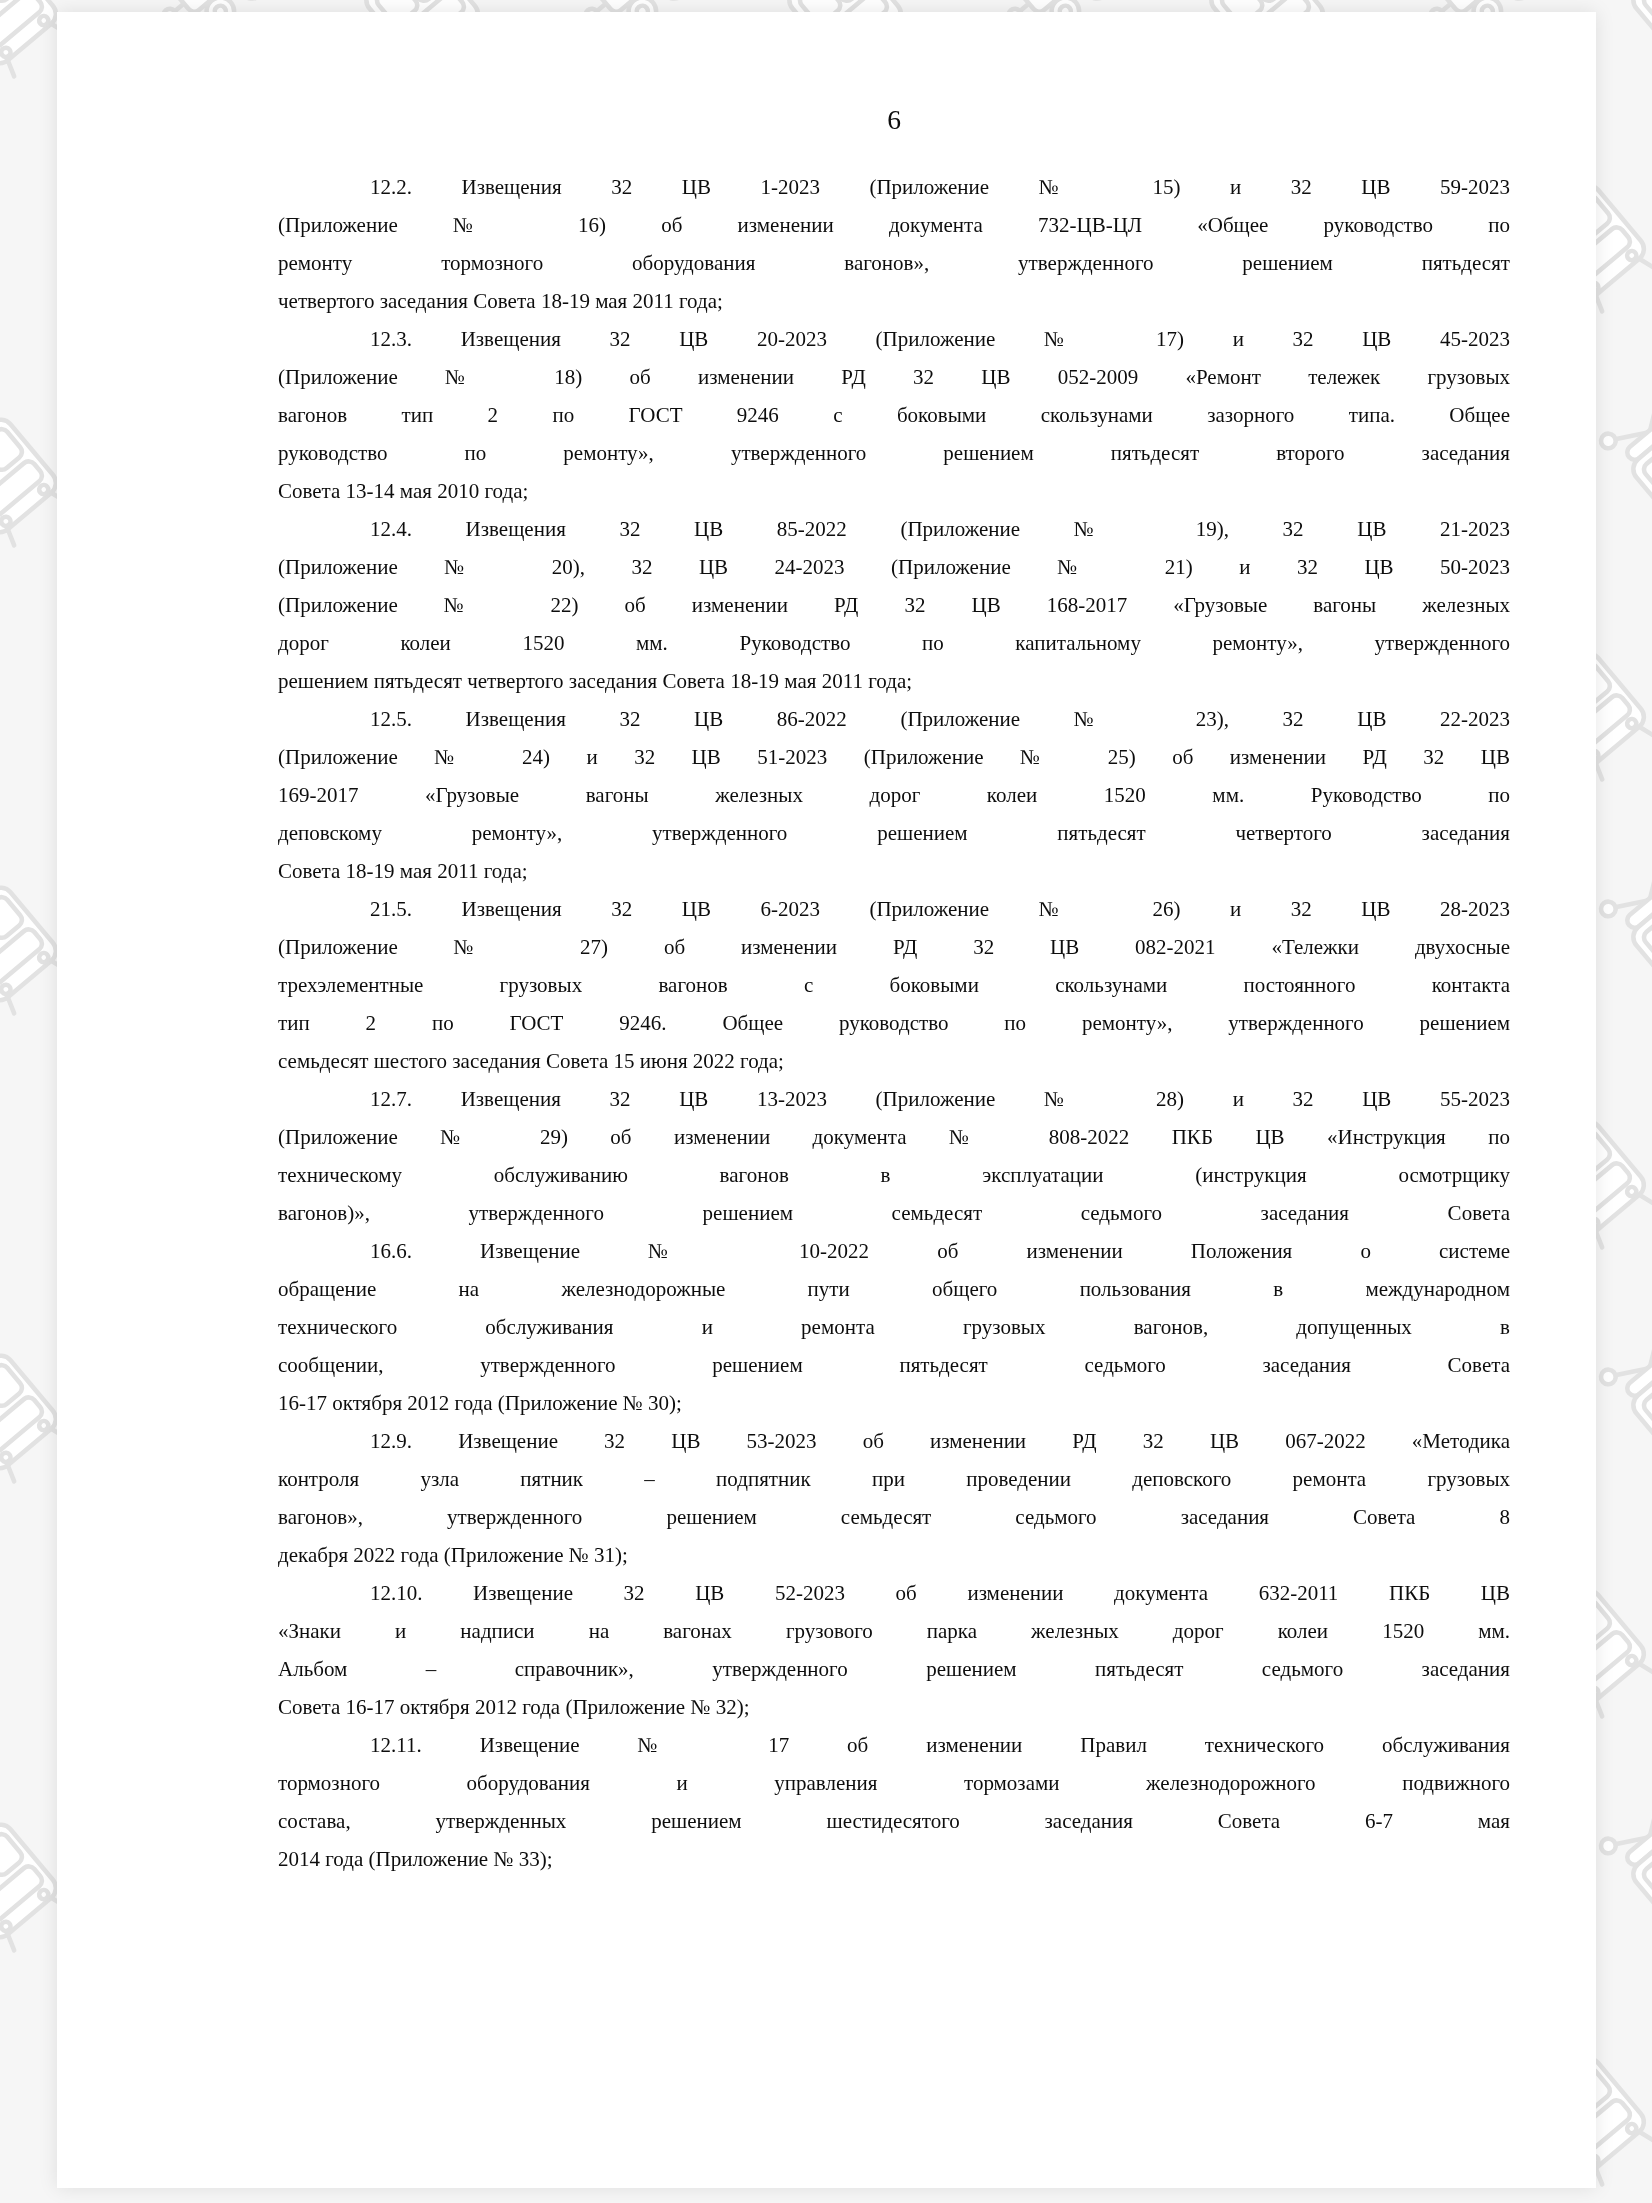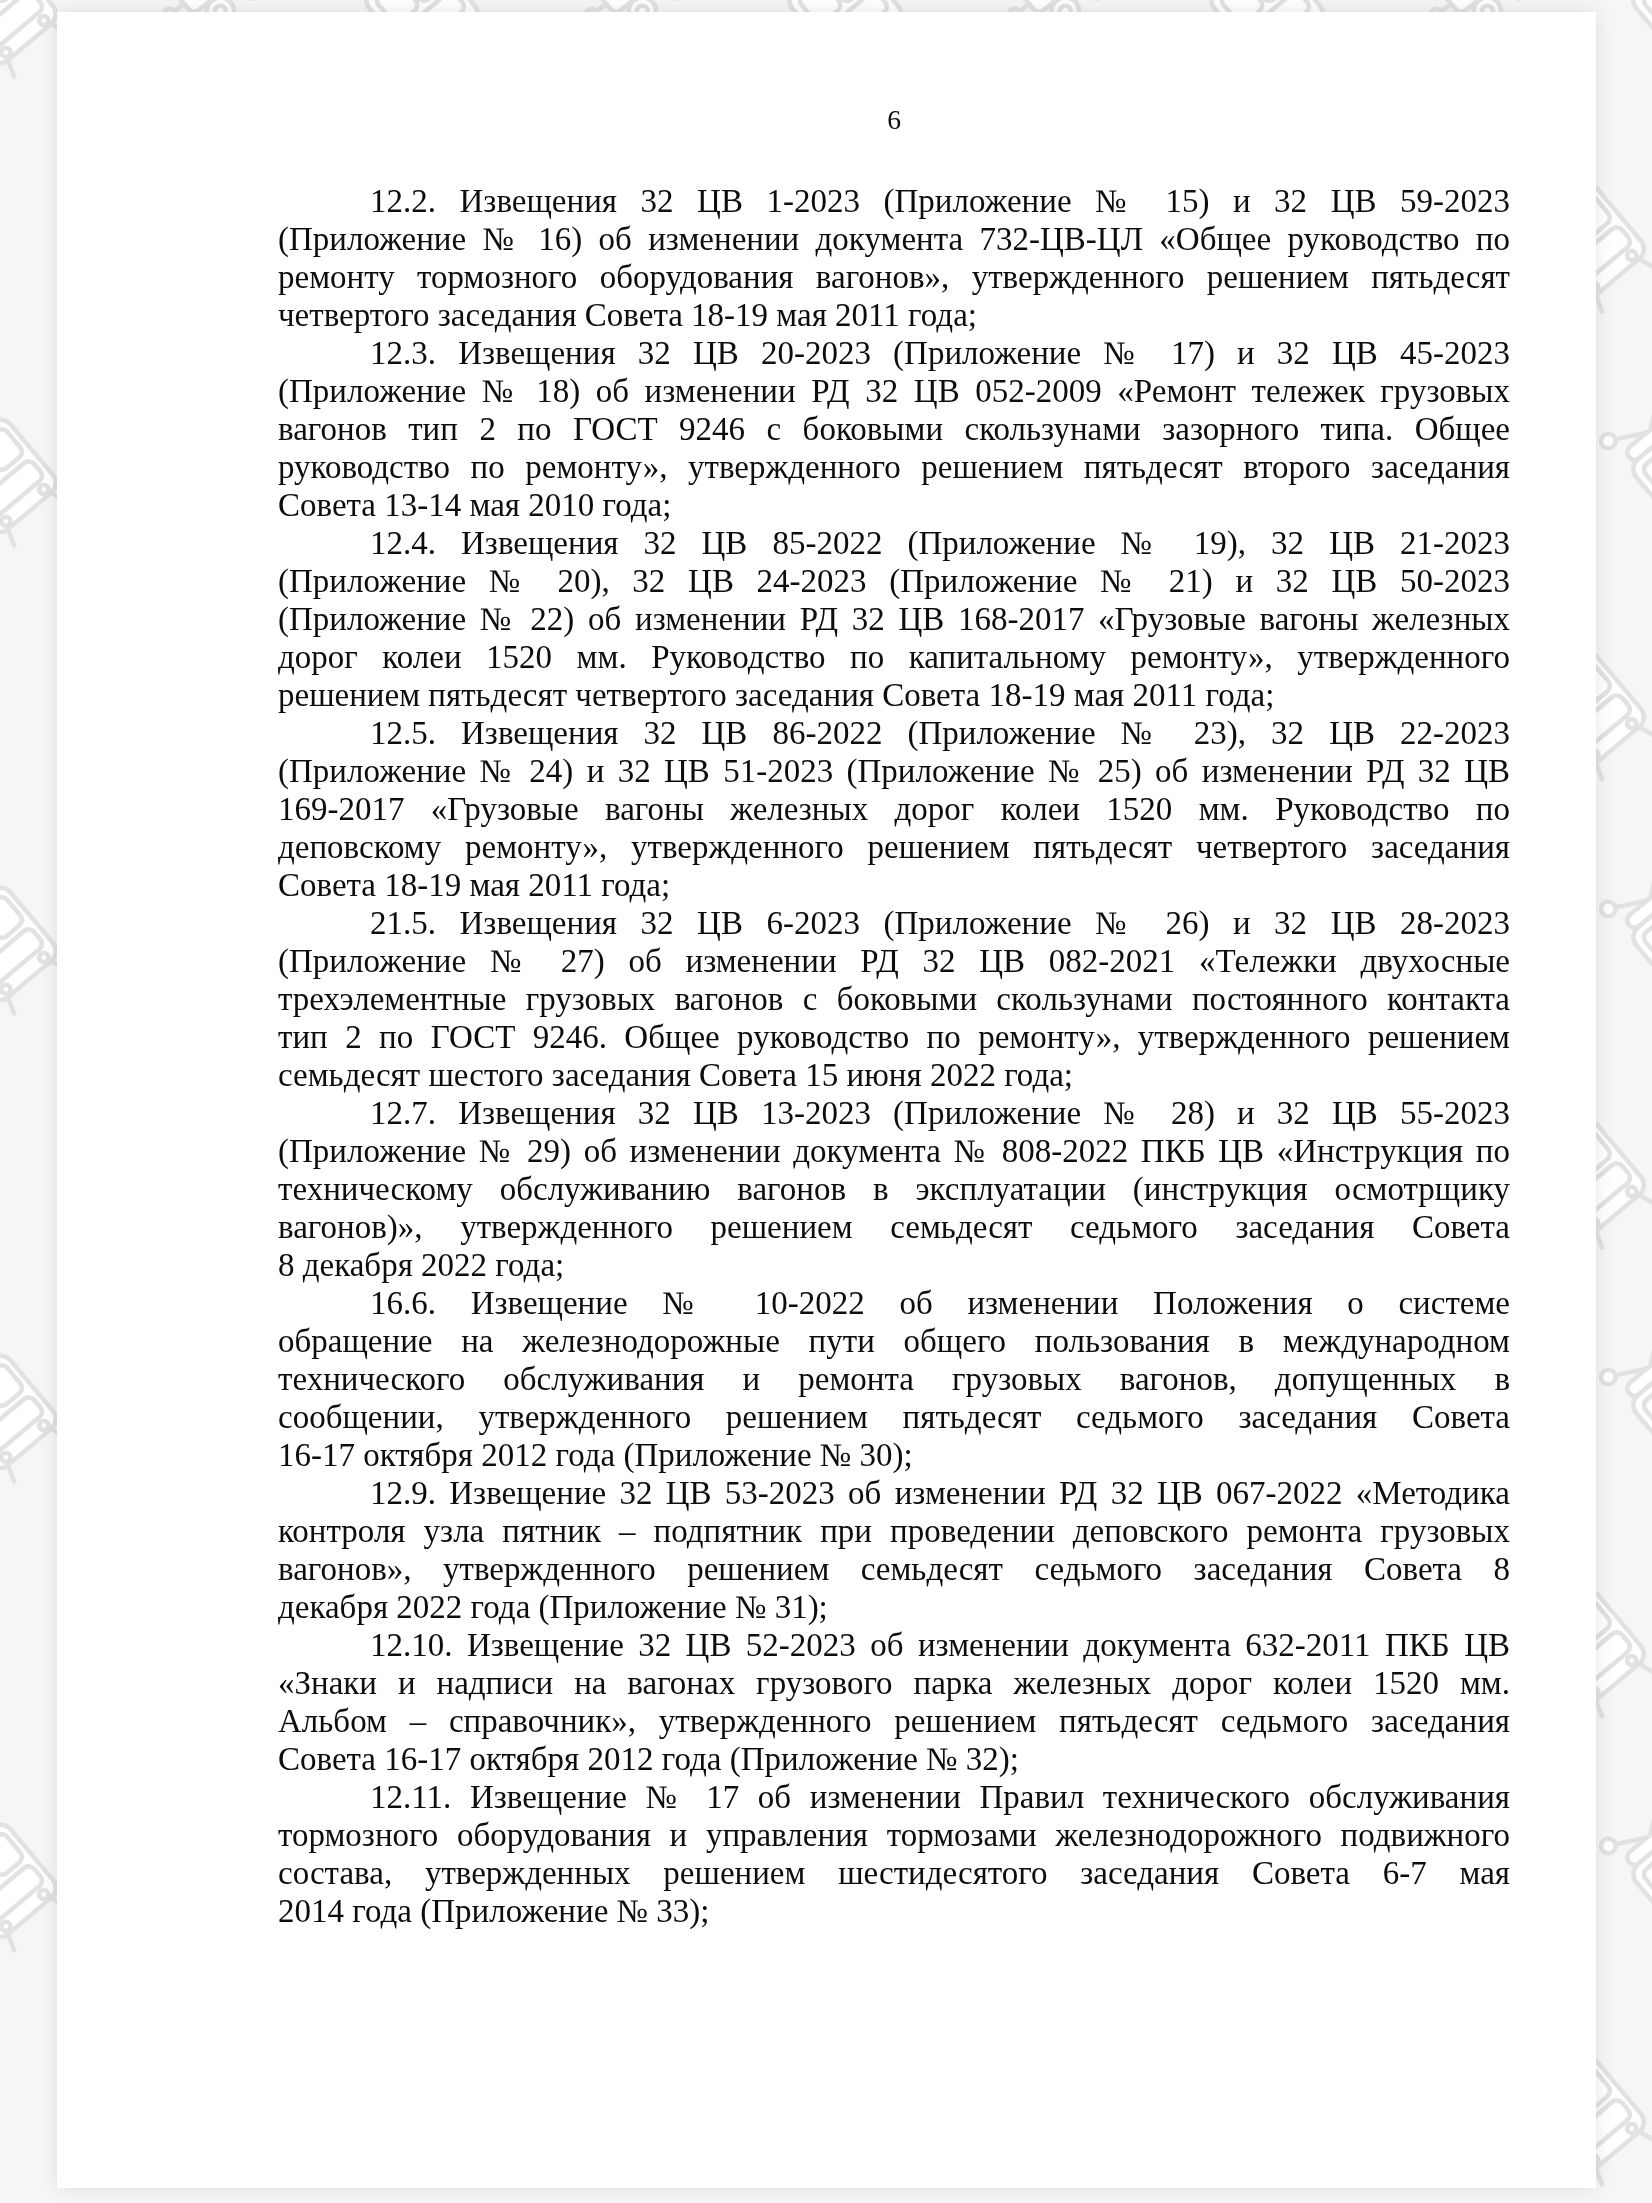--- a/index.html
+++ b/index.html
@@ -28,22 +28,22 @@
     left: 221px; top: 0;
     width: 1232px;
   }
   .page-num {
     margin-top: 90px;
     font-size: 27.5px; line-height: 35px;
     text-align: center;
     color: var(--ink, #0d0d0d);
   }
   .doc-body {
-    margin-top: 45px;
-    font-size: 33px;
+    margin-top: 31px;
+    font-size: 21px;
     color: var(--ink, #0d0d0d);
   }
   .paragraph { margin: 0; }
   .line {
     line-height: 38px;
     height: 38px;
     text-align: justify;
     text-align-last: justify;
     white-space: normal;
     overflow: hidden;
@@ -1243,21 +1243,20 @@
             <div class="line">(Приложение № 27) об изменении РД 32 ЦВ 082-2021 «Тележки двухосные</div>
             <div class="line">трехэлементные грузовых вагонов с боковыми скользунами постоянного контакта</div>
             <div class="line">тип 2 по ГОСТ 9246. Общее руководство по ремонту», утвержденного решением</div>
             <div class="line para-end">семьдесят шестого заседания Совета 15 июня 2022 года;</div>
           </div>
           <div class="paragraph">
             <div class="line first">12.7. Извещения 32 ЦВ 13-2023 (Приложение № 28) и 32 ЦВ 55-2023</div>
             <div class="line">(Приложение № 29) об изменении документа № 808-2022 ПКБ ЦВ «Инструкция по</div>
             <div class="line">техническому обслуживанию вагонов в эксплуатации (инструкция осмотрщику</div>
             <div class="line">вагонов)», утвержденного решением семьдесят седьмого заседания Совета</div>
-            <div class="line para-end">8 декабря 2022 года;</div>
           </div>
           <div class="paragraph">
             <div class="line first">16.6. Извещение № 10-2022 об изменении Положения о системе</div>
             <div class="line">обращение на железнодорожные пути общего пользования в международном</div>
             <div class="line">технического обслуживания и ремонта грузовых вагонов, допущенных в</div>
             <div class="line">сообщении, утвержденного решением пятьдесят седьмого заседания Совета</div>
             <div class="line para-end">16-17 октября 2012 года (Приложение № 30);</div>
           </div>
           <div class="paragraph">
             <div class="line first">12.9. Извещение 32 ЦВ 53-2023 об изменении РД 32 ЦВ 067-2022 «Методика</div>

